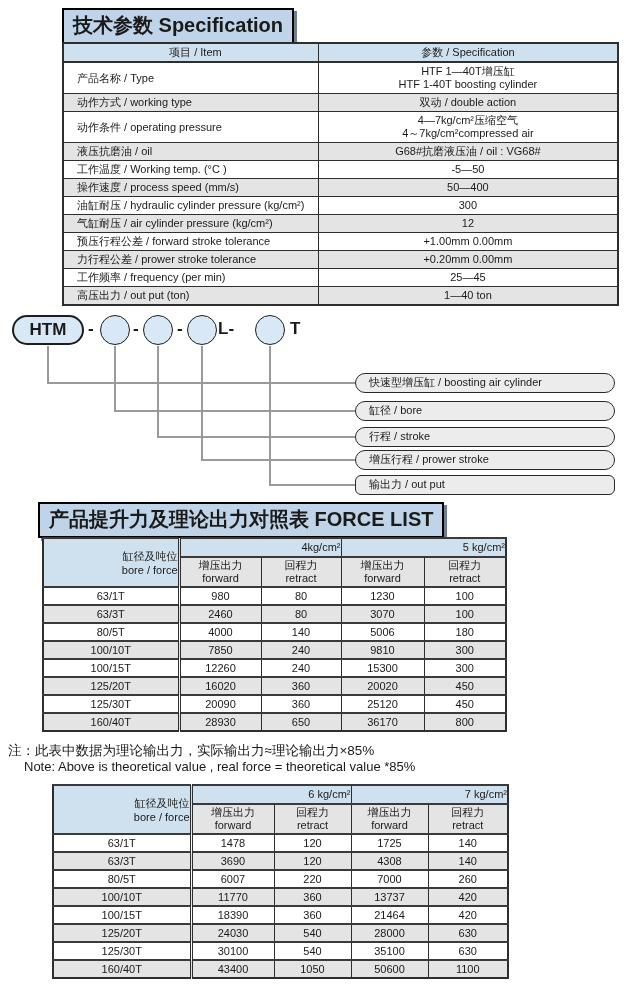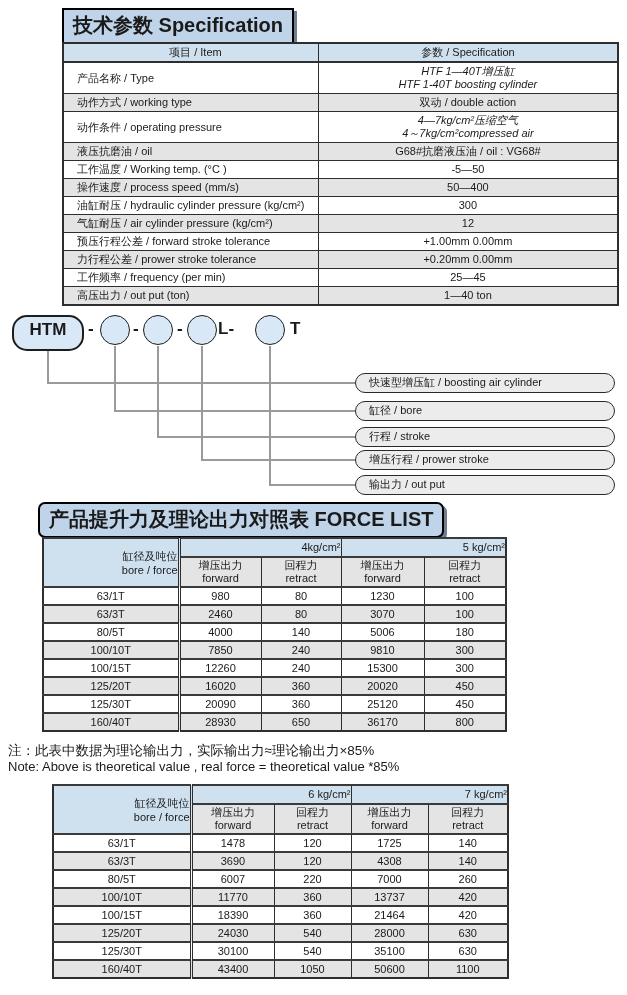--- a/index.html
+++ b/index.html
@@ -16,26 +16,26 @@
   
   table { border-collapse:collapse; }
   .spec-table { position:absolute; left:62px; top:42px; width:557px; border:2px solid #2e2e2e; table-layout:fixed; }
   .spec-table td, .spec-table th { border:1px solid #2e2e2e; border-left:none; border-right:none; font-size:11px; line-height:13px; }
   .spec-table .c1 { width:46%; text-align:left; padding:2px 4px 2px 13px; border-right:1px solid #2e2e2e; }
   .spec-table .c2 { text-align:center; padding:2px 4px; }
   .spec-table thead th { background:#cfe1ef; font-weight:normal; height:17px; text-align:center; border-bottom:2px solid #2e2e2e; }
   .spec-table tbody td { height:18px; }
   .spec-table tbody tr { border-bottom:1px solid #22c55e; }
   .spec-table tbody tr:nth-child(even) td { background:#e4e4e4; }
-  .two-line div { line-height:13px;font-style:italic; }
+  .two-line div { line-height:13px; }
   
   .diagram { position:absolute; left:0; top:308px; width:627px; height:196px; }
   .diagram svg { position:absolute; left:0; top:0; }
   .pill {
-    position:absolute; left:12px; top:7px; width:72px; height:36px; background:#d8e8f6;
+    position:absolute; left:12px; top:7px; width:72px; height:30px; background:#d8e8f6;
     border:2px solid #1d1d1d; border-radius:15px; text-align:center;
     font-weight:bold; font-size:17px; line-height:26px;
   }
   .digit-circle {
     position:absolute; top:7px; width:30px; height:30px; background:#d8e8f6;
     border:1.5px solid #1d1d1d; border-radius:50%;
   }
   .sep, .suffix {
     position:absolute; top:7px; height:30px; line-height:28px; font-weight:bold; font-size:17px;
   }
@@ -53,21 +53,21 @@
   .force-table .corner div { line-height:14px; }
   .force-table tbody tr { border-top:2px solid #3a3a3a; }
   .force-table tbody td { height:18px; }
   .force-table tbody tr:nth-child(even) td { background:#e4e4e4; }
   .force-table td.dbl { border-left:3px double #2e2e2e; }
   .t1 { left:42px; top:537px; width:463px; }
   .t2 { left:52px; top:784px; width:455px; }
   
   .note { position:absolute; left:8px; top:743px; }
   .note .zh { font-size:13.5px; line-height:16px; }
-  .note .en { font-size:13px; line-height:16px; }
+  .note .en { font-size:13px; line-height:16px;margin-left:16px; }
 </style>
 </head>
 <body>
 
 <div class="page">
 
   <div class="title-box" style="left:62px; top:8px;">技术参数 Specification</div>
 
   <table class="spec-table">
     <thead>
@@ -152,24 +152,24 @@
     <span class="sep" style="left:177px;">-</span>
     <div class="digit-circle" style="left:187px;"></div>
     <span class="suffix" style="left:218px;">L-</span>
     <div class="digit-circle" style="left:255px;"></div>
     <span class="suffix" style="left:290px;">T</span>
 
     <div class="label-pill" style="top:65px;">快速型增压缸 / boosting air cylinder</div>
     <div class="label-pill" style="top:93px;">缸径 / bore</div>
     <div class="label-pill" style="top:119px;">行程 / stroke</div>
     <div class="label-pill" style="top:142px;">增压行程 / prower stroke</div>
-    <div class="label-pill" style="top:167px;">输出力 / out put</div>
+    <div class="label-pill" style="top:167px;border-radius:6px;">输出力 / out put</div>
   </div>
 
-  <div class="title-box" style="left:38px; top:502px;border-radius:7px;">产品提升力及理论出力对照表 FORCE LIST</div>
+  <div class="title-box" style="left:38px; top:502px;">产品提升力及理论出力对照表 FORCE LIST</div>
 
   <table class="force-table t1">
     <colgroup>
         <col style="width:136px">
         <col style="width:82px">
         <col style="width:80px">
         <col style="width:83px">
         <col style="width:82px">
       </colgroup>
     <tbody>

